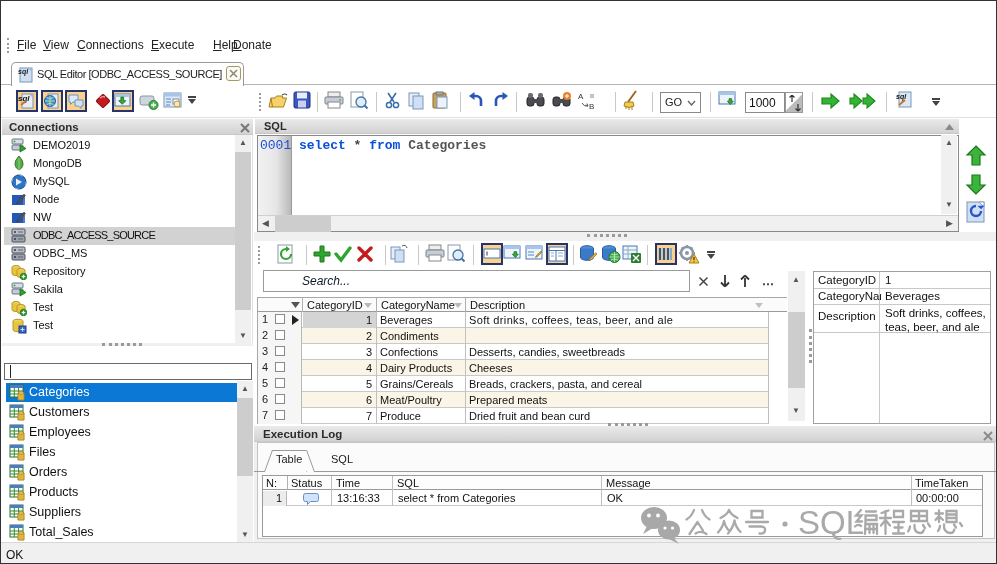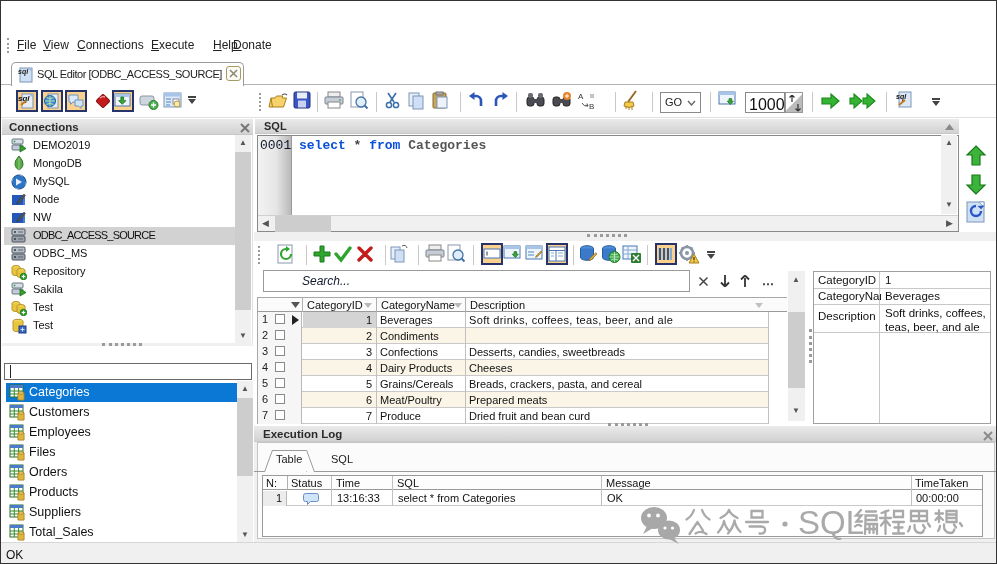--- a/index.html
+++ b/index.html
@@ -218,21 +218,21 @@
     </div>
     <span class="abs sep" style="left:709px;top:6px;height:20px;"></span>
     <div class="tbtn" style="left:717px;top:5px;">
         <svg width="20" height="19" viewBox="0 0 20 19">
           <rect x="1" y="1" width="16" height="12" fill="#eef4fc" stroke="#4976b4"></rect>
           <rect x="1" y="1" width="16" height="3" fill="#a8c4e6"></rect>
           <path d="M12 8 v3 h-2 l3.5 4 3.5-4 h-2 v-3 Z" fill="#3aa53a" stroke="#1e7a1e" transform="scale(0.85) translate(1 1)"></path>
         </svg>
       </div>
     <div class="abs" style="left:744px;top:6px;width:40px;height:21px;border:1px solid #8a8a8a;background:#fff;">
-      <span class="abs" style="left:3px;top:3px;font-size:16px;color:#111;">1000</span>
+      <span class="abs" style="left:3px;top:3px;font-size:12px;color:#111;">1000</span>
     </div>
     <div class="abs" style="left:784px;top:6px;width:18px;height:21px;border:1px solid #9a9a9a;background:linear-gradient(135deg,#fff 48%,#bbb 52%);">
       <svg class="abs" style="left:2px;top:2px;" width="8" height="7" viewBox="0 0 8 7">
           <path d="M4 0 L4 7 M4 0 L1.5 2.5 M4 0 L6.5 2.5" stroke="#333" stroke-width="1.2" fill="none"></path>
         </svg>
       <svg class="abs" style="left:8px;top:11px;" width="8" height="8" viewBox="0 0 8 8">
           <path d="M4 0 L4 7 M4 7 L1.5 4.5 M4 7 L6.5 4.5" stroke="#333" stroke-width="1.2" fill="none"></path>
         </svg>
     </div>
     <span class="abs sep" style="left:811px;top:6px;height:20px;"></span>
@@ -452,21 +452,21 @@
 
   <div class="abs" id="sqlpanel" style="left:253px;top:117px;width:742px;height:123px;background:#fff;">
     <div class="abs hdr" style="left:1px;top:0;width:704px;height:16px;border-top:1px solid #fff;">
       <span class="abs" style="left:9px;top:1px;font-size:11px;">SQL</span>
       <svg class="abs" style="left:690px;top:5px;" width="9" height="7" viewBox="0 0 9 7">
           <path d="M0 6 L4.5 0 L9 6 Z" fill="#8a8a8a"></path>
         </svg>
     </div>
     <div class="abs" style="left:3px;top:17px;width:702px;height:97px;border:1px solid #898989;background:#fff;">
       <div class="abs" style="left:0;top:0;width:34px;height:79px;background:linear-gradient(90deg,#f2f2f2 0%,#e6e6e6 55%,#b9b9b9 100%);border-right:1px solid #9a9a9a;"></div>
-      <div class="abs" style="left:2px;top:2px;font-family:'Liberation Mono',monospace;font-size:13px;color:#0f172a;">0001</div>
+      <div class="abs" style="left:2px;top:2px;font-family:'Liberation Mono',monospace;font-size:13px;color:#1d4ed8;">0001</div>
       <div class="abs" style="left:41px;top:2px;font-family:'Liberation Mono',monospace;font-size:13px;font-weight:bold;"><span style="color:#0a50d8;">select</span><span style="color:#444;"> * </span><span style="color:#0a50d8;">from</span><span style="color:#555;"> Categories</span></div>
 
       <div class="abs sb-track" style="left:0;top:79px;width:700px;height:16px;border-top:1px solid #d0d0d0;">
         <div class="abs arrowglyph" style="left:4px;top:3px;font-size:9px;">◀</div>
         <div class="abs sb-thumb" style="left:17px;top:0px;width:56px;height:16px;"></div>
         <div class="abs arrowglyph" style="left:688px;top:3px;font-size:9px;">▶</div>
       </div>
     </div>
 
     <div class="abs sb-track" style="left:687px;top:17px;width:16px;height:79px;">

